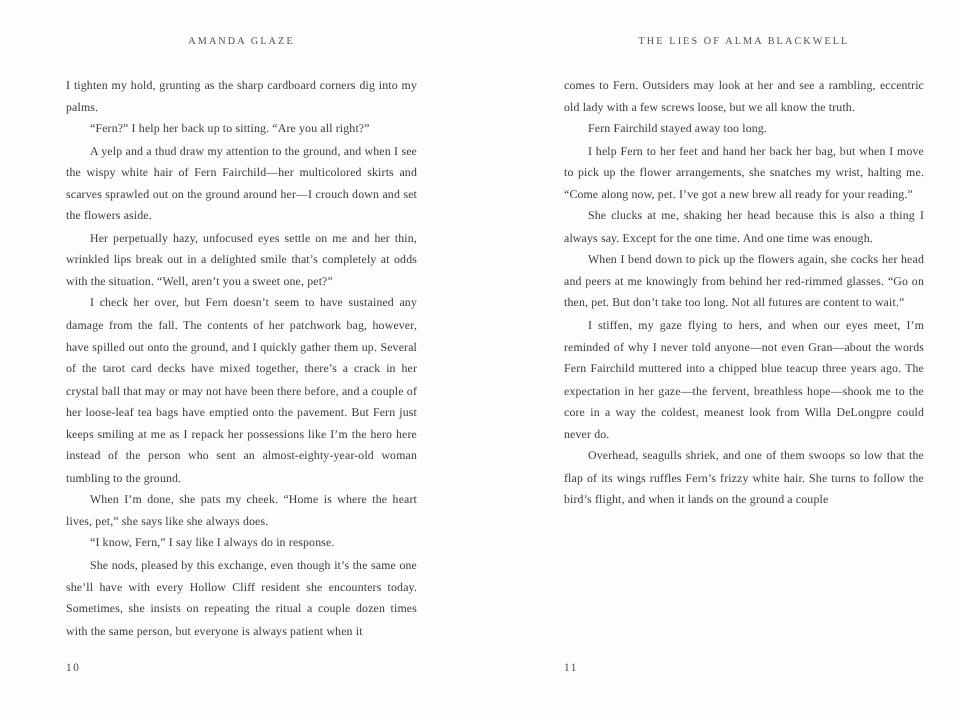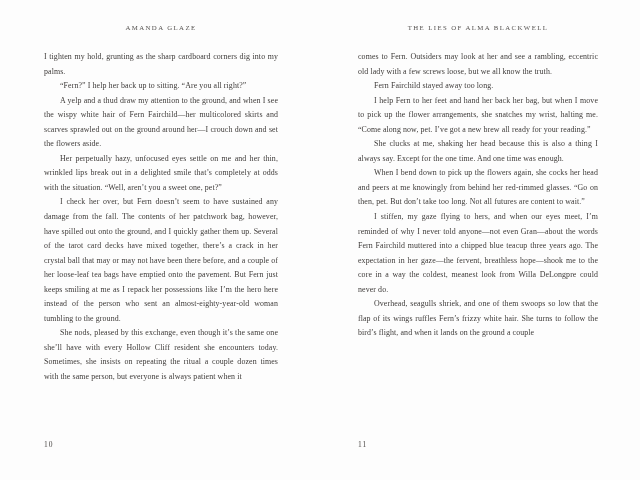--- a/index.html
+++ b/index.html
@@ -18,21 +18,21 @@
     position: absolute;
     inset: 0;
   }
   .page {
     position: absolute;
     top: 0;
     height: 366px;
     background: transparent;
   }
   .page.left  { left: 44px;  width: 234px; }
-  .page.right { left: 358px; width: 240px; }
+  .page.right { left: 376px; width: 240px; }
   .running-header {
     position: absolute;
     top: 24px;
     left: 0;
     right: 0;
     text-align: center;
     font-size: 6.8px;
     letter-spacing: 1.4px;
     color: #555250;
     text-transform: uppercase;
@@ -73,20 +73,22 @@
 <div class="spread">
 
   <div class="page left">
     <div class="running-header">AMANDA GLAZE</div>
     <div class="body-text">
       <p class="noindent">I tighten my hold, grunting as the sharp cardboard corners dig into my palms.</p>
       <p>“Fern?” I help her back up to sitting. “Are you all right?”</p>
       <p>A yelp and a thud draw my attention to the ground, and when I see the wispy white hair of Fern Fairchild—her multicolored skirts and scarves sprawled out on the ground around her—I crouch down and set the flowers aside.</p>
       <p>Her perpetually hazy, unfocused eyes settle on me and her thin, wrinkled lips break out in a delighted smile that’s completely at odds with the situation. “Well, aren’t you a sweet one, pet?”</p>
       <p>I check her over, but Fern doesn’t seem to have sustained any damage from the fall. The contents of her patchwork bag, however, have spilled out onto the ground, and I quickly gather them up. Several of the tarot card decks have mixed together, there’s a crack in her crystal ball that may or may not have been there before, and a couple of her loose-leaf tea bags have emptied onto the pavement. But Fern just keeps smiling at me as I repack her possessions like I’m the hero here instead of the person who sent an almost-eighty-year-old woman tumbling to the ground.</p>
+      <p>When I’m done, she pats my cheek. “Home is where the heart lives, pet,” she says like she always does.</p>
+      <p>“I know, Fern,” I say like I always do in response.</p>
       <p>She nods, pleased by this exchange, even though it’s the same one she’ll have with every Hollow Cliff resident she encounters today. Sometimes, she insists on repeating the ritual a couple dozen times with the same person, but everyone is always patient when it</p>
     </div>
     <div class="folio">10</div>
   </div>
 
   <div class="page right">
     <div class="running-header">THE LIES OF ALMA BLACKWELL</div>
     <div class="body-text">
       <p class="noindent">comes to Fern. Outsiders may look at her and see a rambling, eccentric old lady with a few screws loose, but we all know the truth.</p>
       <p>Fern Fairchild stayed away too long.</p>

